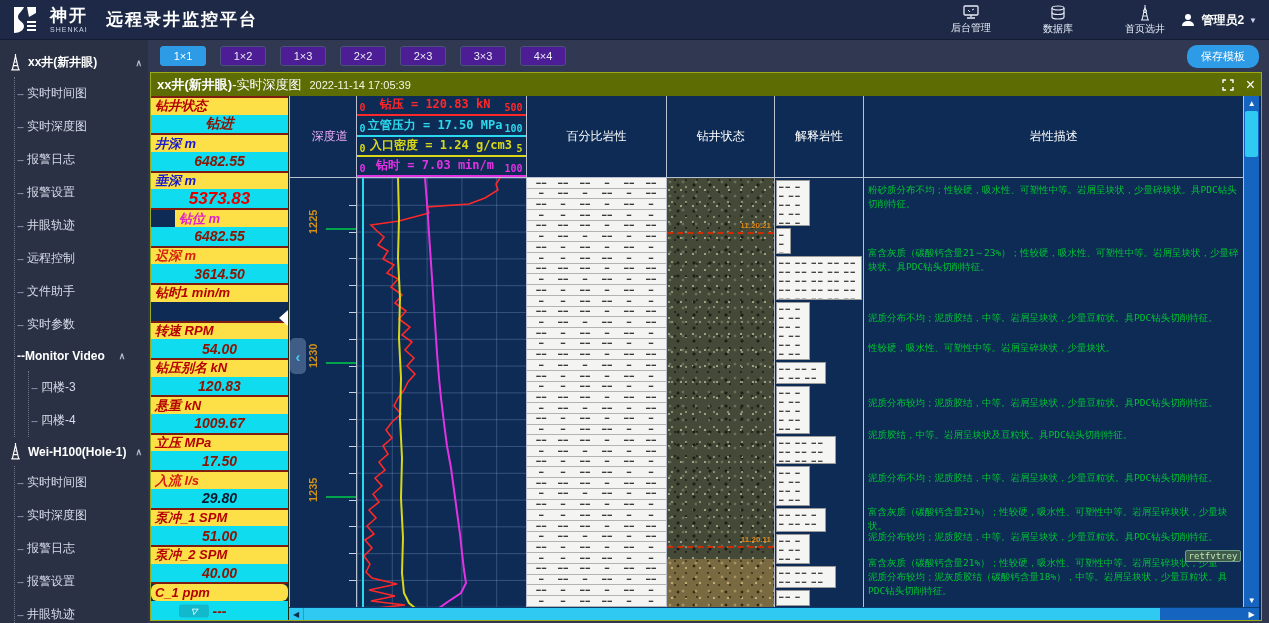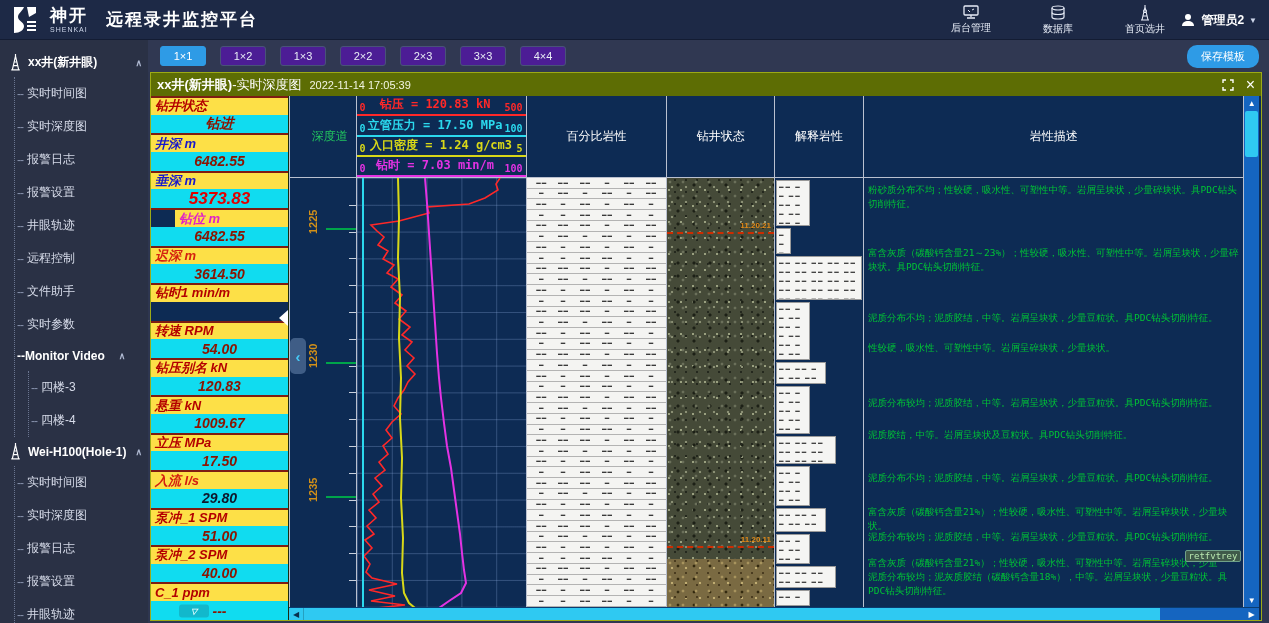--- a/index.html
+++ b/index.html
@@ -70,21 +70,21 @@
 
   
   .chart{width:970px;height:524px;display:flex;flex-direction:column;}
   .chart-top{display:flex;height:511px;}
   .col{display:flex;flex-direction:column;border-right:1px solid #b9c0cf;}
   .col-head{height:82px;background:#0d2b54;color:#fff;font-size:12px;display:flex;align-items:center;
     justify-content:center;border-bottom:1px solid #b9c0cf;}
   .col-body{height:429px;position:relative;overflow:hidden;}
 
   .c-depth{width:69px;border-left:1px solid #b9c0cf;}
-  .c-depth .col-head{color:#22c55e;padding-left:14px;}
+  .c-depth .col-head{color:#f0abfc;padding-left:14px;}
   .c-curves{width:174px;}
   .c-lith{width:144px;}
   .c-photo{width:110px;}
   .c-interp{width:91px;}
   .c-desc{width:389px;}
 
   .depth-body{background:#0d2b54;}
   .mtick{position:absolute;right:0;width:7px;height:1px;background:#c8d0dc;}
   .gtick{position:absolute;right:0;width:30px;height:2px;background:#00a44a;}
   .dlabel{position:absolute;left:16px;width:14px;color:#d29018;font-size:11px;font-weight:bold;
@@ -319,21 +319,21 @@
         </div>
         <div class="prow">
           <div class="plabel" style="color: rgb(180, 0, 0);">泵冲_1 SPM</div>
           <div class="pvalue" style="color: rgb(140, 20, 0);">51.00</div>
         </div>
         <div class="prow">
           <div class="plabel" style="color: rgb(180, 0, 0);">泵冲_2 SPM</div>
           <div class="pvalue" style="color: rgb(140, 20, 0);">40.00</div>
         </div>
         <div class="prow">
-          <div class="plabel" style="color: rgb(180, 0, 0);">C_1 ppm</div>
+          <div class="plabel" style="color: rgb(180, 0, 0); border-radius: 6px;">C_1 ppm</div>
           <div class="pvalue" style="color: rgb(140, 20, 0);">---<span class="pv-dd">▽</span></div>
         </div>
       </div>
 
     <div class="chart">
       <div class="chart-top">
         <div class="col c-depth">
           <div class="col-head">深度道</div>
           <div class="col-body depth-body" id="depthbody">
             <div class="track-collapse">‹</div>

